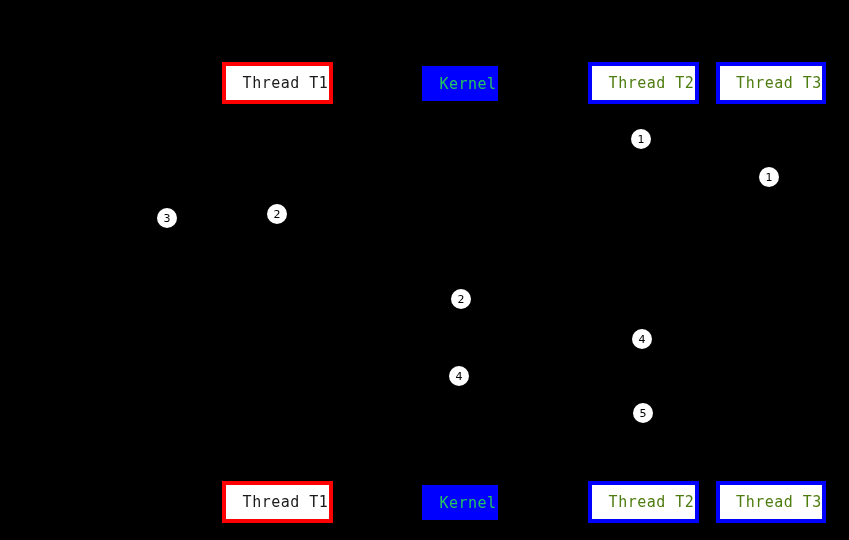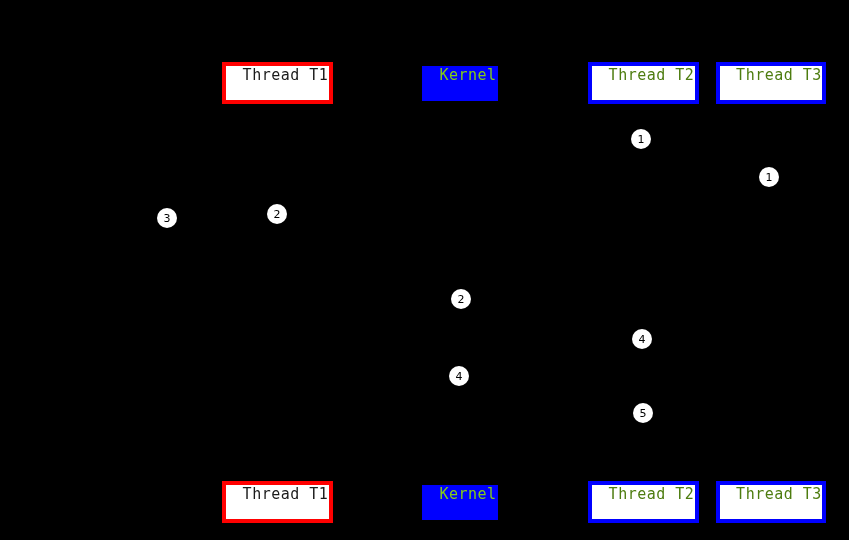--- a/index.html
+++ b/index.html
@@ -21,42 +21,42 @@
     position: absolute;
     width: 1px;
     background: #000000;
   }
 
   
   .participant {
     position: absolute;
     box-sizing: border-box;
     display: flex;
-    align-items: flex-start;
+    align-items: center;
     justify-content: center;
     font-family: "DejaVu Sans Mono", "Liberation Mono", monospace;
     font-size: 15px;
     letter-spacing: 0.5px;
     white-space: nowrap;
     padding-left: 16px;
   }
   .participant.thread-red {
     background: #ffffff;
     border: 4px solid #ff0000;
     color: #1a1a1a;
   }
   .participant.thread-blue {
     background: #ffffff;
     border: 4px solid #0000ff;
     color: #4d7c0f;
   }
   .participant.kernel {
     background: #0000ff;
     border: 0;
-    color: #84cc16;
+    color: #22c55e;
   }
 
   
   .step-marker {
     position: absolute;
     width: 20px;
     height: 20px;
     border-radius: 50%;
     background: #ffffff;
     color: #000000;

